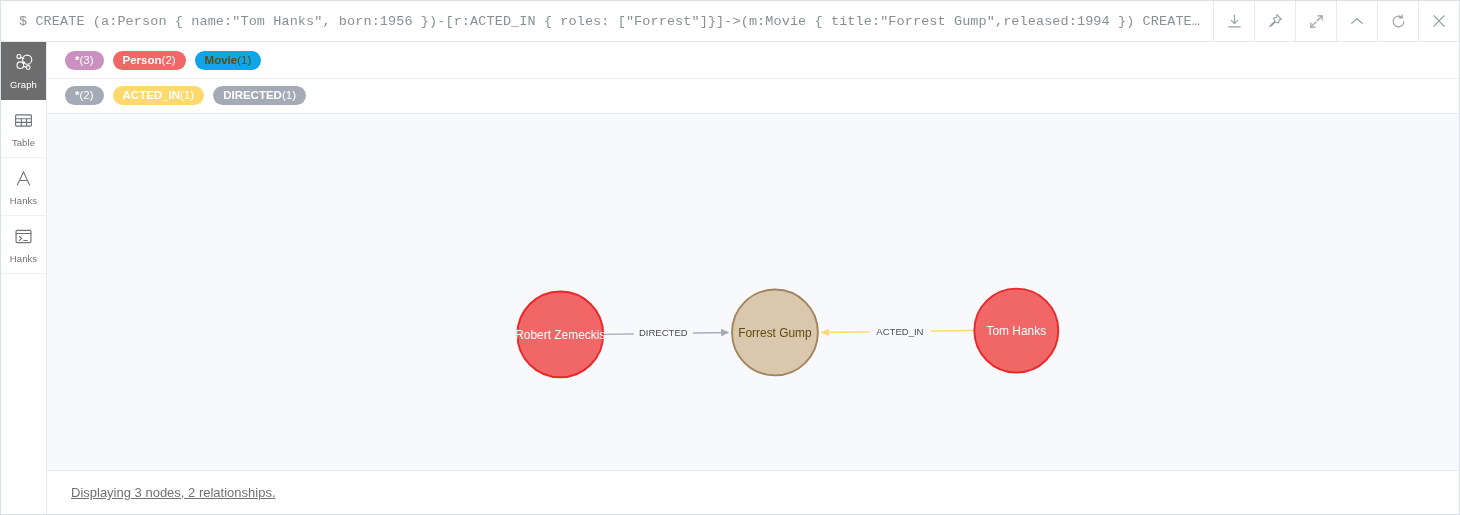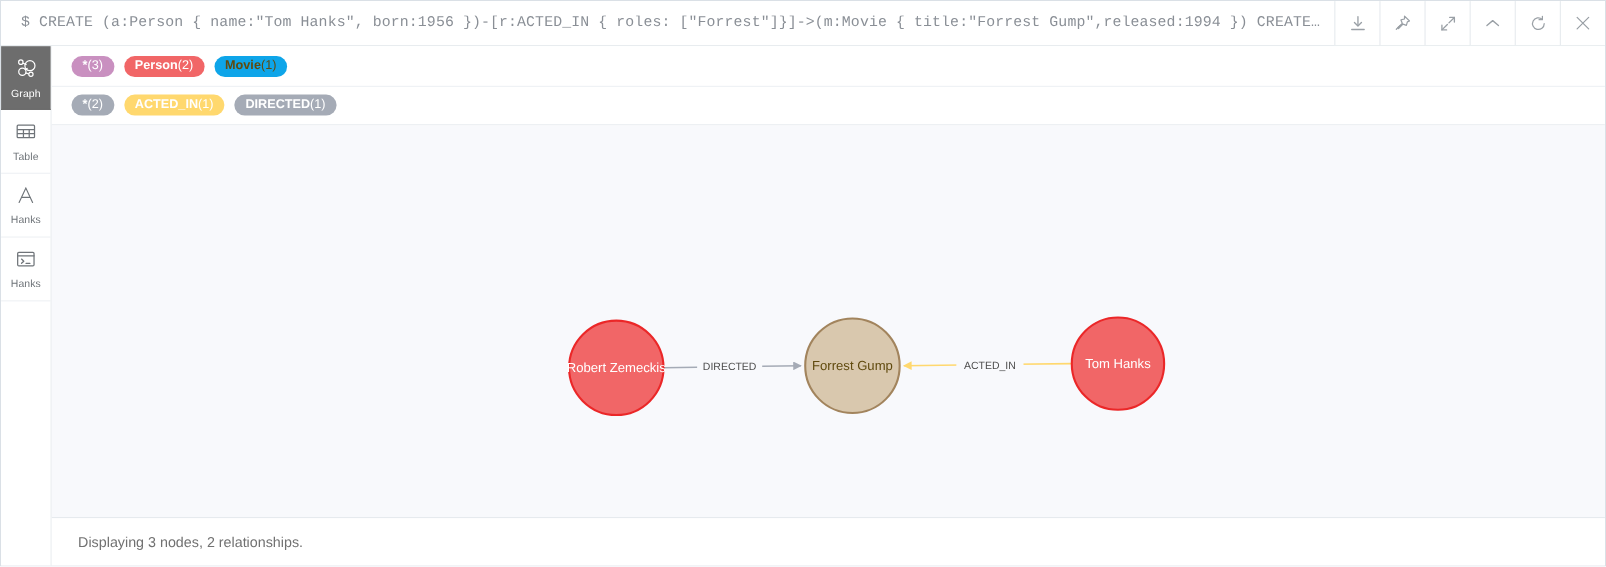--- a/index.html
+++ b/index.html
@@ -180,20 +180,21 @@
     min-height: 44px;
     display: flex;
     align-items: center;
     padding-left: 24px;
     background: #ffffff;
     border-top: 1px solid #e6eaee;
   }
   .status-text {
     font-size: 13px;
     color: #717171;
+    text-decoration: underline;
   }
 </style>
 </head>
 <body>
 
 <div class="frame">
 
   <div class="topbar">
     <div class="query-wrap">
       <span class="query-text">$ CREATE (a:Person { name:"Tom Hanks", born:1956 })-[r:ACTED_IN { roles: ["Forrest"]}]-&gt;(m:Movie { title:"Forrest Gump",released:1994 }) CREATE (d:Pers…</span>

